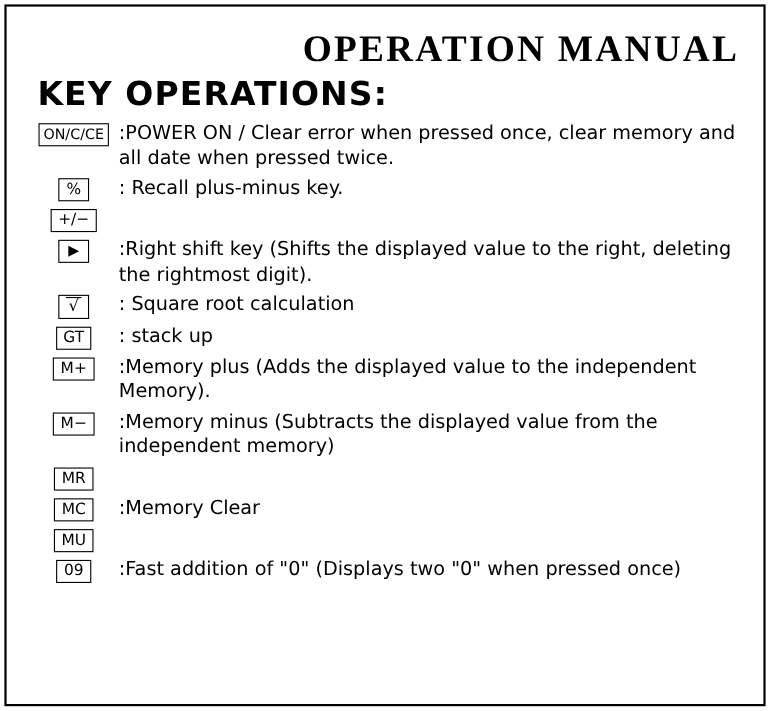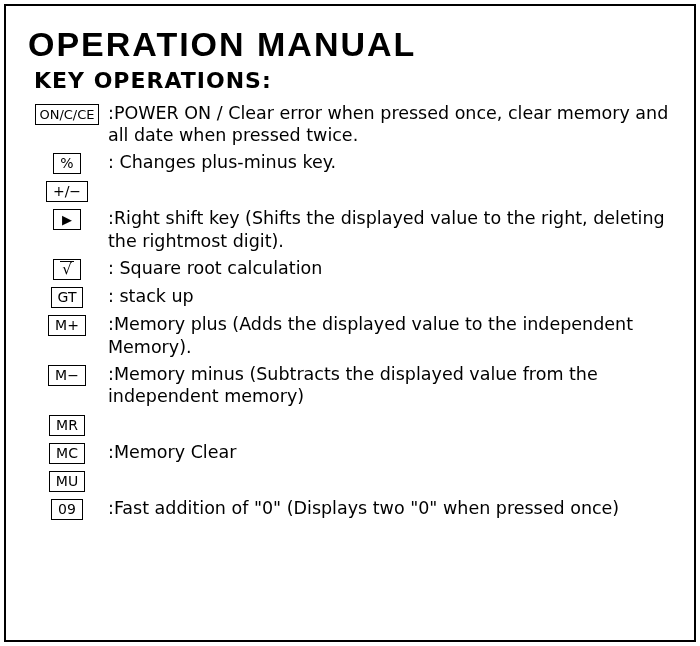--- a/index.html
+++ b/index.html
@@ -29,30 +29,30 @@
     bottom: 4px;
     border: 2px solid #000;
     box-sizing: border-box;
     pointer-events: none;
   }
   .content {
     position: relative;
     padding: 26px 28px 0 28px;
   }
   .title {
-    text-align: left;
+    text-align: right;
     font-size: 34px;
     font-weight: bold;
     letter-spacing: 2px;
     margin: 0 0 6px 0;
     line-height: 1.1;
-    font-family: Liberation Sans, sans-serif;
+    font-family: Liberation Serif, serif;
   }
   .subtitle {
-    font-size: 22px;
+    font-size: 30px;
     font-weight: bold;
     letter-spacing: 1px;
     margin: 4px 0 8px 6px;
     line-height: 1.1;
   }
   .rows {
     margin: 0;
     padding: 0;
   }
   .row {
@@ -128,21 +128,21 @@
         <div class="keycell">
           <span class="key wide">ON/C/CE</span>
         </div>
         <div class="desc"><span>:POWER ON / Clear error when pressed once, clear memory and all date when pressed twice.</span></div>
       </div>
 
       <div class="row">
         <div class="keycell">
           <span class="key">%</span>
         </div>
-        <div class="desc"><span>: Changes plus-minus key.</span></div>
+        <div class="desc"><span>: Recall plus-minus key.</span></div>
       </div>
 
       <div class="row">
         <div class="keycell">
           <span class="key">+/−</span>
         </div>
       </div>
 
       <div class="row">
         <div class="keycell">

